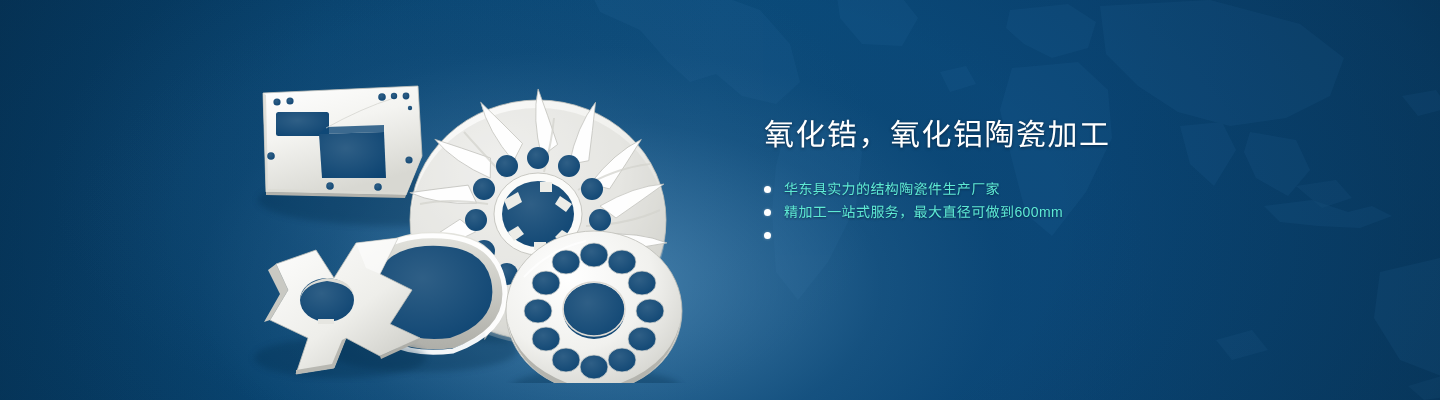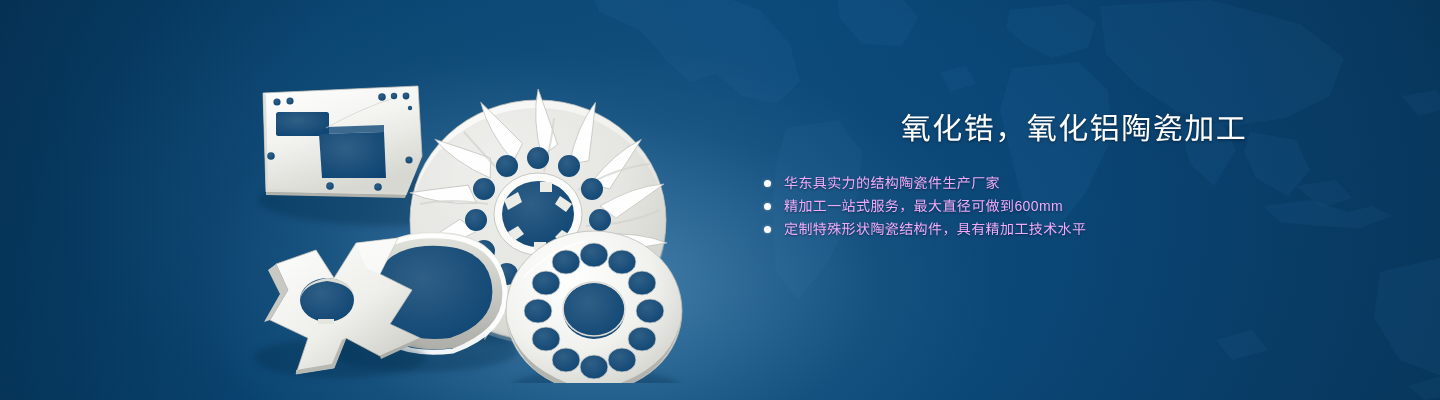--- a/index.html
+++ b/index.html
@@ -61,23 +61,22 @@
         rgba(2,24,44,0.22) 78%,
         rgba(1,18,35,0.45) 100%);
   }
 
   .bg-map { position: absolute; inset: 0; opacity: 0.5; }
 
   
   .content {
     position: absolute;
     left: 764px;
-    top: 108px;
+    top: 114px;
     width: 620px;
-    text-align: center;
   }
 
   .headline {
     font-size: 30px;
     font-weight: 400;
     color: #ffffff;
     letter-spacing: 1.5px;
     line-height: 42px;
     text-shadow: 0 1px 3px rgba(0,12,28,0.55);
     white-space: nowrap;
@@ -100,21 +99,21 @@
     width: 7px;
     height: 7px;
     border-radius: 50%;
     background: #ffffff;
     margin-right: 13px;
     box-shadow: 0 0 3px rgba(255,255,255,0.35);
   }
 
   .feature-text {
     font-size: 14px;
-    color: #f0abfc;
+    color: #5eead4;
     letter-spacing: 0.4px;
     line-height: 23px;
     text-shadow: 0 1px 2px rgba(0,12,28,0.5);
   }
 
   
   .products {
     position: absolute;
     left: 230px;
     top: 38px;
@@ -391,20 +390,19 @@
         <span class="feature-text">华东具实力的结构陶瓷件生产厂家</span>
       </li>
 
       <li class="feature-item">
         <span class="bullet"></span>
         <span class="feature-text">精加工一站式服务，最大直径可做到600mm</span>
       </li>
 
       <li class="feature-item">
         <span class="bullet"></span>
-        <span class="feature-text">定制特殊形状陶瓷结构件，具有精加工技术水平</span>
       </li>
 
 
     </ul>
   </div>
 
 </div>
 
 </body></html>

